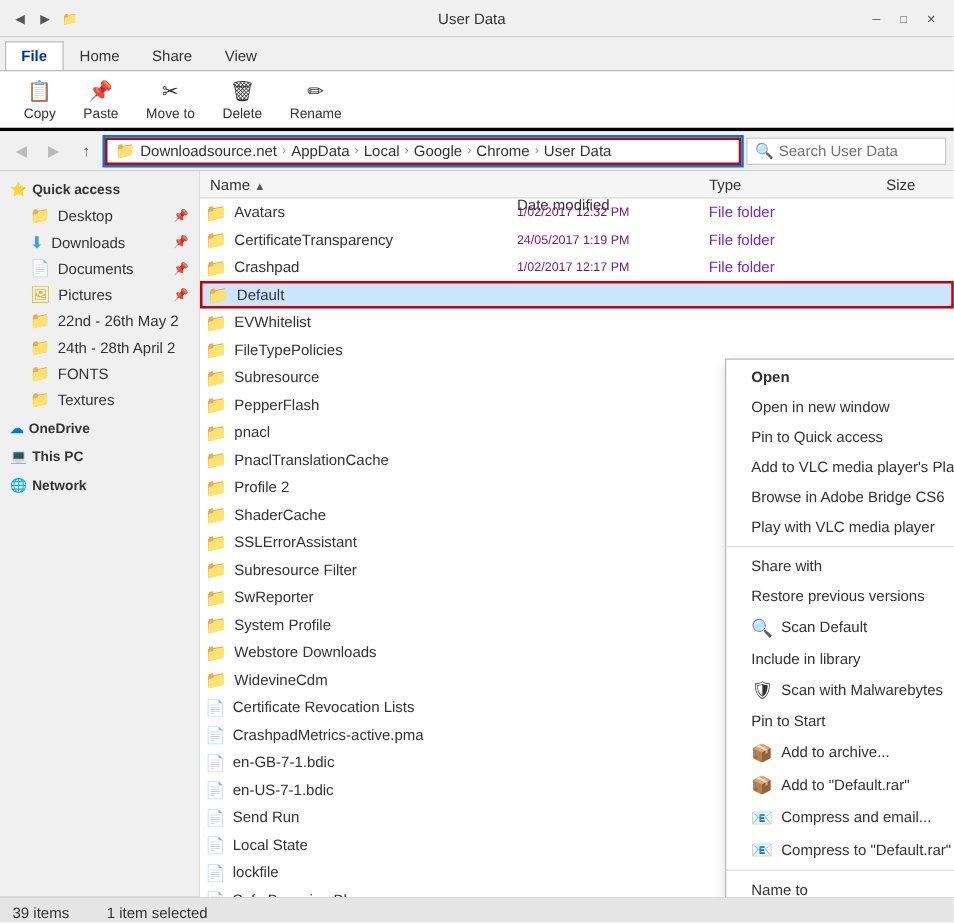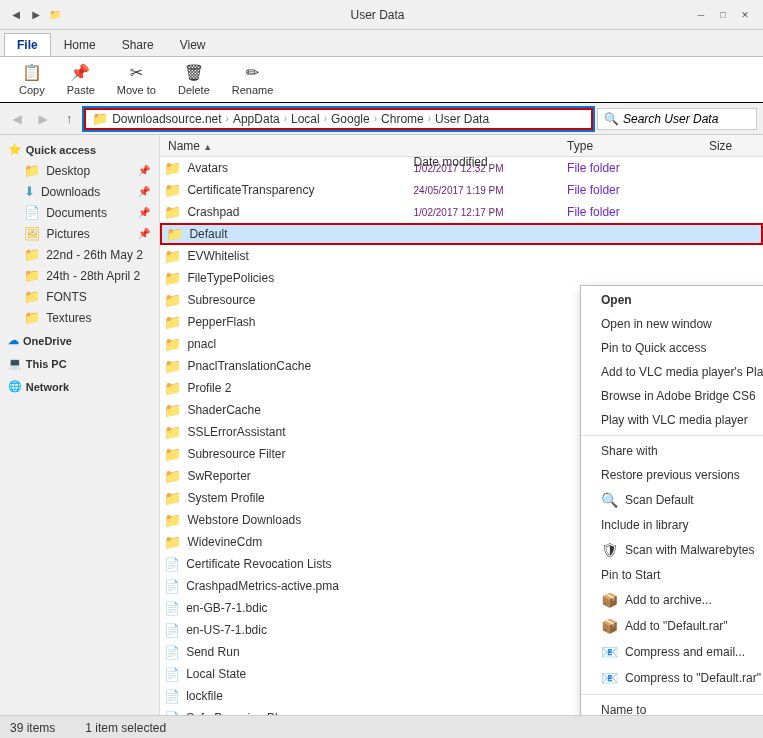--- a/index.html
+++ b/index.html
@@ -54,21 +54,21 @@
       justify-content: center;
       font-size: 9px;
       color: #555;
       border: none;
       background: transparent;
       cursor: pointer;
     }
     
     .ribbon {
       background: #f0f0f0;
-      border-bottom: 1px solid #000000;
+      border-bottom: 3px solid #000000;
     }
     .ribbon-tabs {
       display: flex;
       align-items: flex-end;
       padding: 0 4px;
       height: 26px;
     }
     .ribbon-tab {
       padding: 4px 12px;
       font-size: 12px;
@@ -360,21 +360,21 @@
     <span class="address-path-item">Local</span>
     <span class="address-sep">›</span>
     <span class="address-path-item">Google</span>
     <span class="address-sep">›</span>
     <span class="address-path-item">Chrome</span>
     <span class="address-sep">›</span>
     <span class="address-path-item">User Data</span>
   </div>
   <div class="search-box">
     <span>🔍</span>
-    <span style="margin-left:4px; color:#000000;font-style:italic;">Search User Data</span>
+    <span style="margin-left:4px; color:#737373;">Search User Data</span>
   </div>
 </div>
 
 <div class="main-area">
 
   <div class="sidebar">
     <div class="sidebar-section">
       <div class="sidebar-header">
         <span style="color:#0078d7;">⭐</span>
         <span>Quick access</span>

